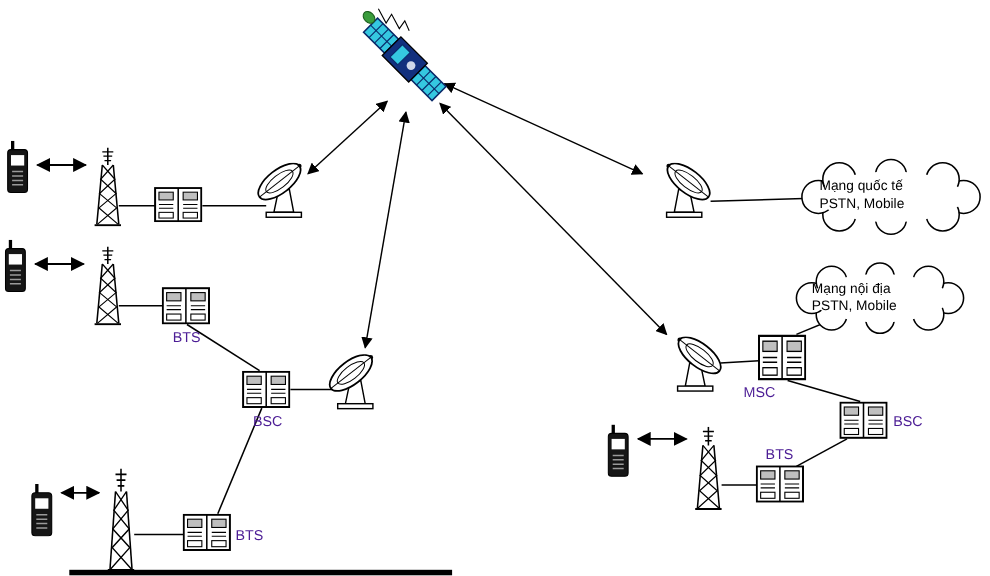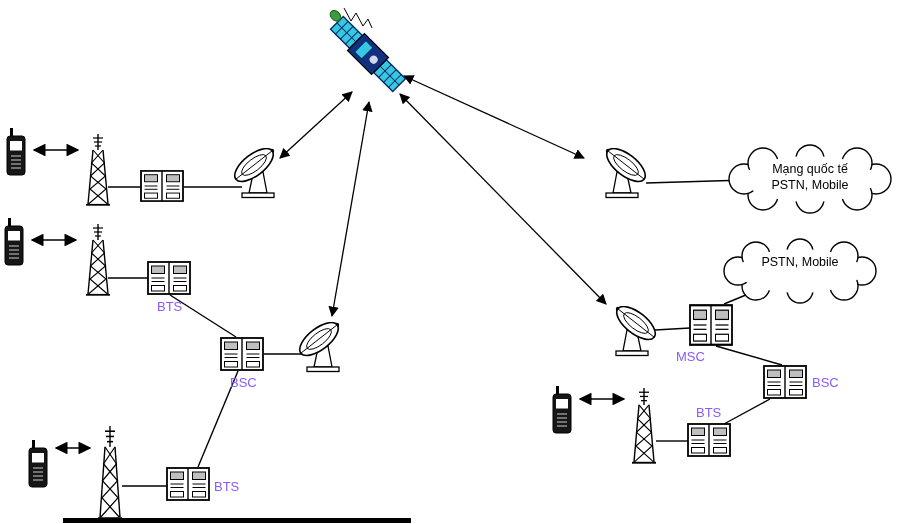--- a/index.html
+++ b/index.html
@@ -1,20 +1,20 @@
 <!DOCTYPE html>
 <html><head>
 <meta charset="utf-8">
 <style>
   html,body{margin:0;padding:0;background:#fff;}
   .canvas{position:relative;width:900px;height:524px;background:#fff;overflow:hidden;
           font-family:"Liberation Sans",sans-serif;}
   .layer{position:absolute;left:0;top:0;}
-  .label{position:absolute;font-size:13px;color:#8b5cf6;white-space:nowrap;}
-  .cloud-label{position:absolute;font-size:12.5px;color:#000;text-align:center;line-height:16px;}
+  .label{position:absolute;font-size:13px;color:#4c1d95;white-space:nowrap;}
+  .cloud-label{position:absolute;font-size:12.5px;color:#000;line-height:16px;}
 </style>
 </head>
 <body>
 
 <div class="canvas">
 
   <svg class="layer" width="900" height="524" viewBox="0 0 900 524">
     <defs>
       <marker id="ah" viewBox="0 0 10 10" refX="9" refY="5" markerWidth="8" markerHeight="8" orient="auto-start-reverse">
         <path d="M0,0 L10,5 L0,10 z" fill="#000"></path>
@@ -171,16 +171,17 @@
   <div class="label" style="left:214px;top:479px">BTS</div>
   <div class="label" style="left:676px;top:349px">MSC</div>
   <div class="label" style="left:812px;top:375px">BSC</div>
   <div class="label" style="left:696px;top:405px">BTS</div>
 
   <div class="cloud-label" style="left:745px;top:161px;width:130px">
     <div>Mạng quốc tế</div>
     <div>PSTN, Mobile</div>
   </div>
   <div class="cloud-label" style="left:738px;top:254px;width:124px">
+    <div>Mạng nội địa</div>
     <div>PSTN, Mobile</div>
   </div>
 
 </div>
 
 </body></html>

